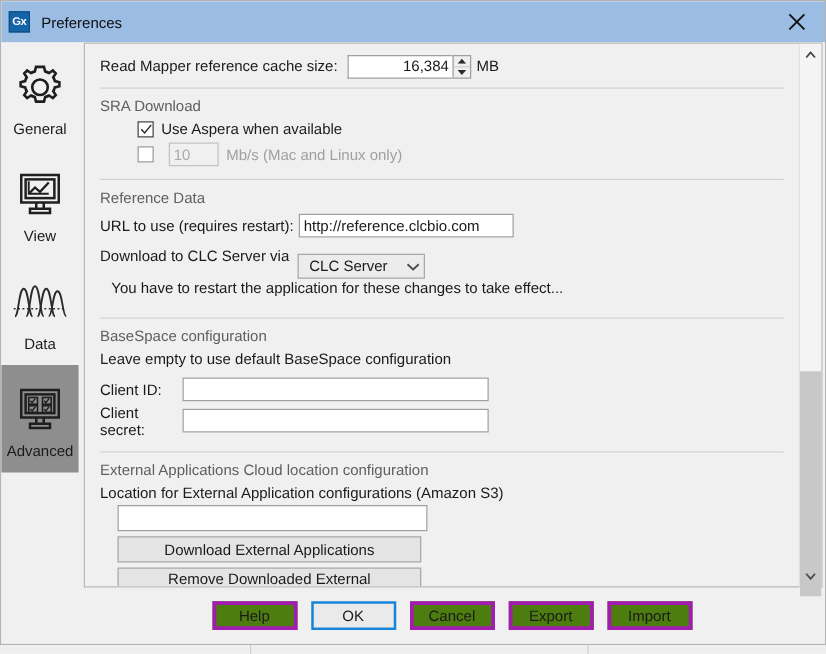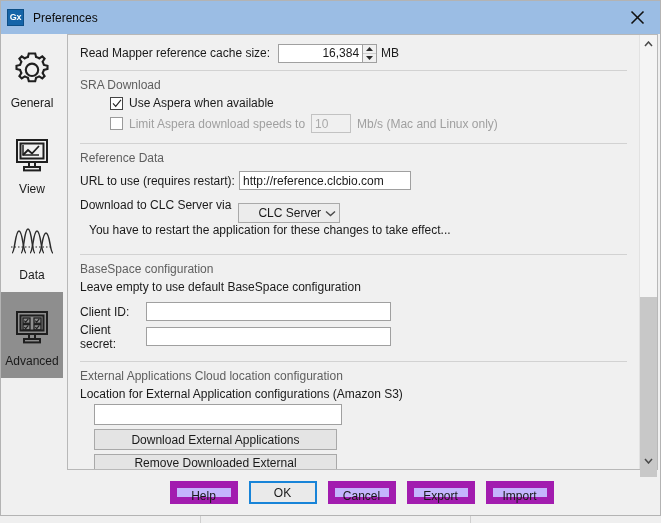--- a/index.html
+++ b/index.html
@@ -170,21 +170,21 @@
   }
   .cbox.disabled { border-color: #9a9a9a; }
 
   
   .combo {
     display: inline-flex; align-items: center;
     height: 20px; width: 102px;
     border: 1px solid #a9a9a9;
     background: #ececec;
     box-sizing: border-box; cursor: pointer;
-    padding-left: 19px;
+    padding-left: 8px;
     justify-content: space-between;
     margin-top: 17px;
   }
   .combo-arrow { width: 18px; display: flex; align-items: center; justify-content: center; }
 
   
   .wbtn {
     height: 21px; width: 243px;
     border: 1px solid #a9a9a9;
     background: #e4e4e4;
@@ -193,22 +193,22 @@
     display: block;
   }
 
   
   #btnbar {
     position: absolute; left: 0; right: 0; bottom: 0; height: 45px;
     display: flex; align-items: center; justify-content: center; gap: 11px;
   }
   .dbtn {
     width: 68px; height: 23px;
-    border: 7px solid #a21caf;
-    background: #c4b5fd;
+    border: 3px solid #a21caf;
+    background: #4d7c0f;
     font-family: "Liberation Sans", sans-serif; font-size: 12px; color: #1a1a1a;
     cursor: pointer;
     box-sizing: border-box;
   }
   .dbtn.default {
     border: 2px solid #1884d8;
     background: #eaeaea;
   }
 </style>
 </head>
@@ -338,21 +338,20 @@
             <div class="cbox">
               <svg width="10" height="9" viewBox="0 0 10 9">
                 <path d="M1 4.4 L3.7 7.3 L9 0.9" fill="none" stroke="#222" stroke-width="1.1"></path>
               </svg>
             </div>
             <span class="lbl">Use Aspera when available</span>
           </div>
 
           <div class="cb-row" style="margin-left:14px;">
             <div class="cbox disabled"></div>
-            <span class="lbl disabled">Limit Aspera download speeds to</span>
             <input class="txt" type="text" disabled="" style="width: 40px; margin: 0px 6px;" value="10">
             <span class="lbl disabled">Mb/s (Mac and Linux only)</span>
           </div>
 
           <div class="hr" style="margin-top:10px;"></div>
 
           
           <div class="section-title">Reference Data</div>
 
           <div class="row" style="height:23px;">

